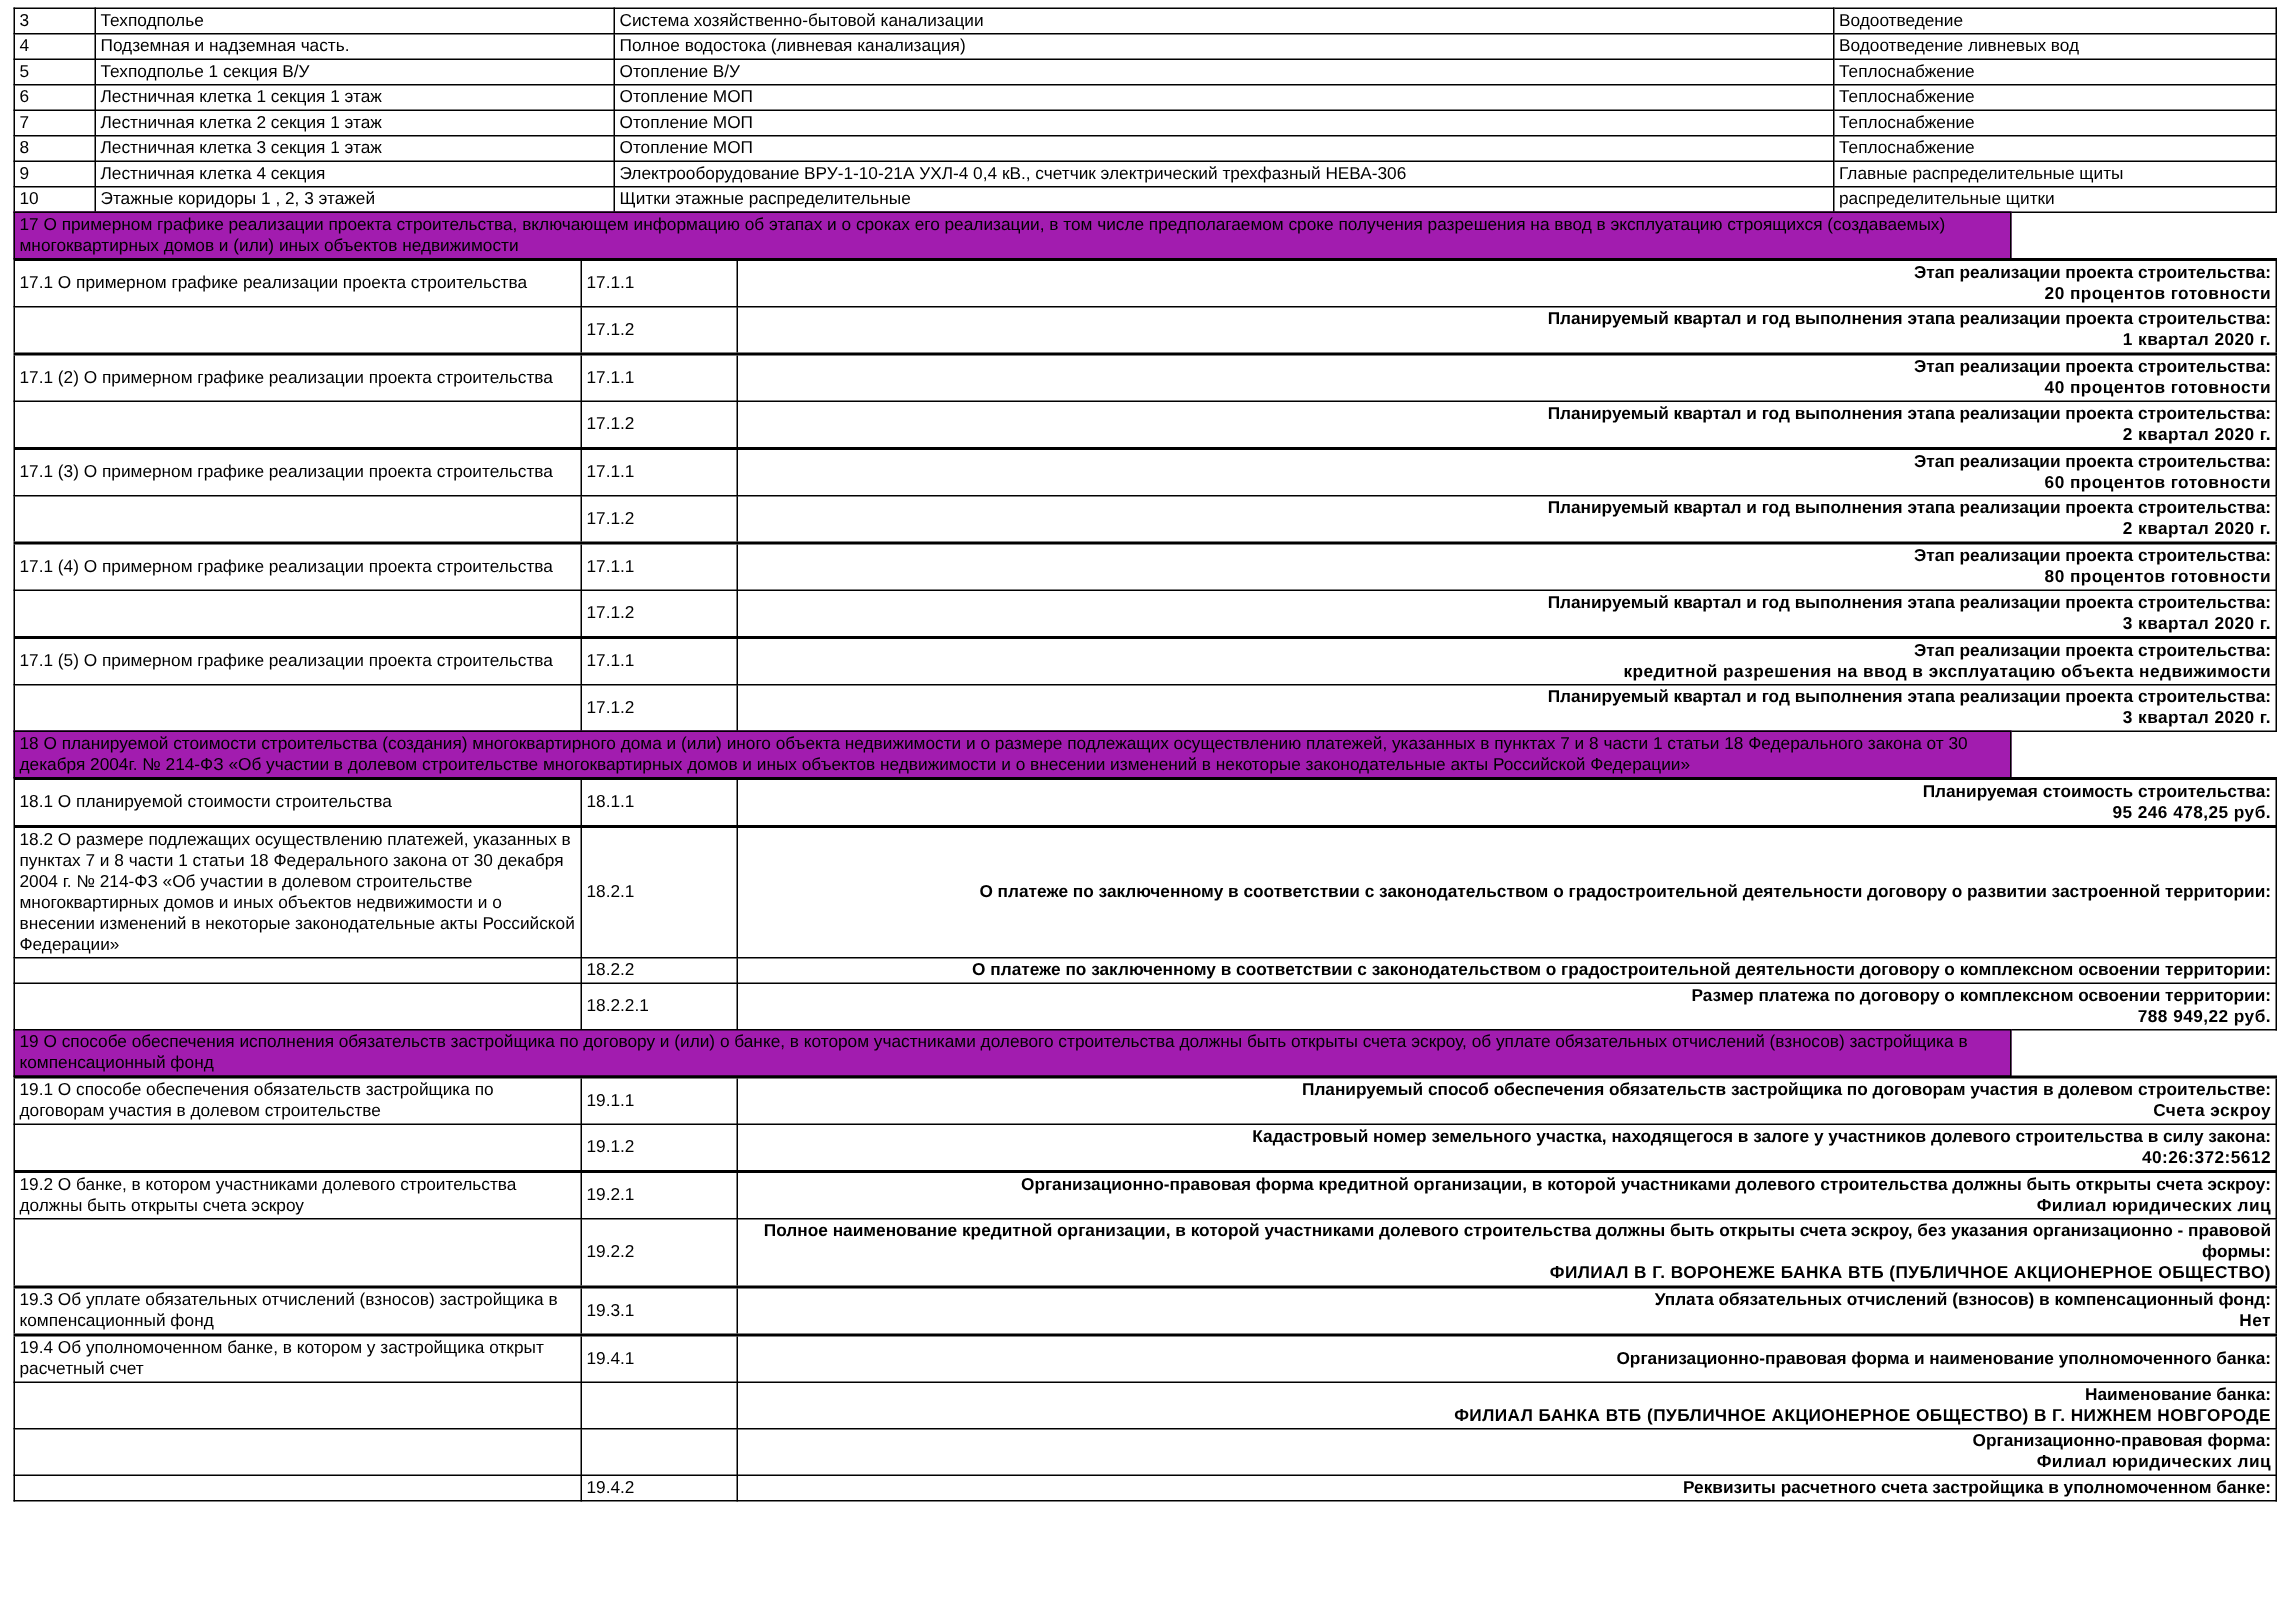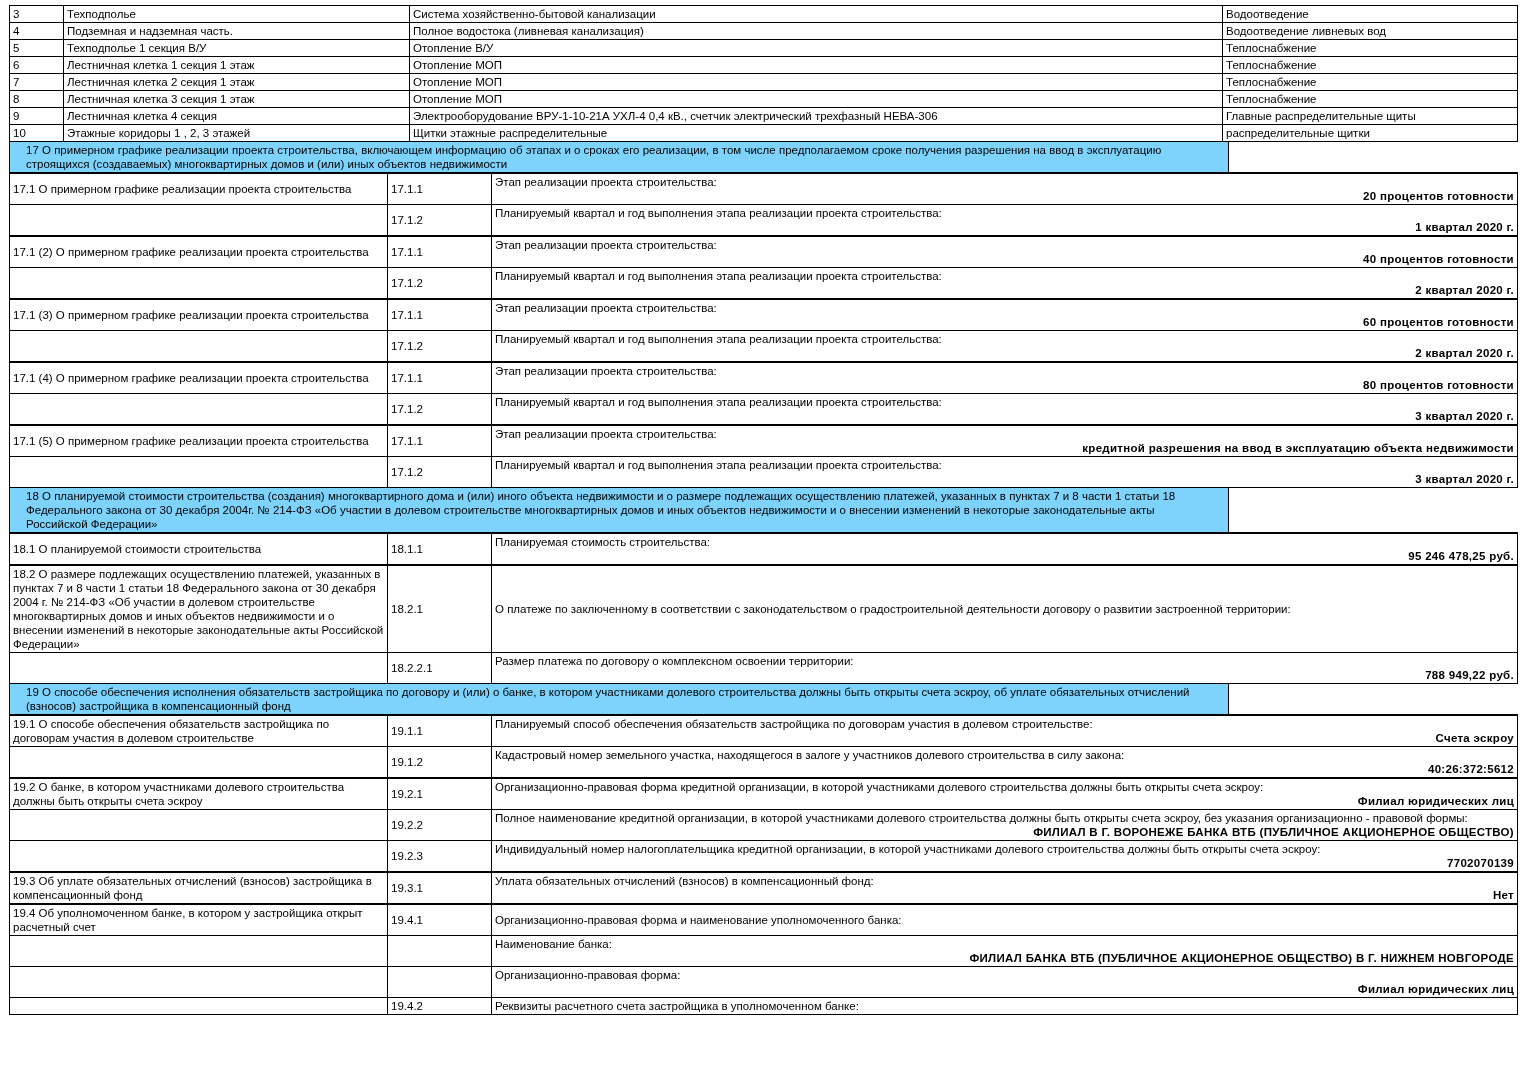--- a/index.html
+++ b/index.html
@@ -29,29 +29,29 @@
     margin-top: -1px;
   }
   td {
     border: 1px solid #000000;
     padding: 1px 3px;
     vertical-align: middle;
     overflow: hidden;
     word-wrap: break-word;
   }
   .sec-header {
-    width: 1220px;
+    width: 1332px;
     box-sizing: border-box;
     border: 1px solid #000000;
-    padding: 1px 16px;
-    background: #7dd3fc;
+    padding: 1px 3px;
+    background: #a21caf;
   }
   tr.item-start td { border-top-width: 2px; }
   .c-code { vertical-align: middle; }
-  .lbl { font-weight: normal; }
+  .lbl { font-weight: bold; text-align: right; }
   .val { font-weight: bold; letter-spacing: 0.3px; text-align: right; }
   .u-num, .u-part, .u-system, .u-network { white-space: nowrap; }
 </style>
 </head>
 <body>
 
 <div id="page">
   <table class="grid">
     <colgroup>
       <col style="width:54px">
@@ -219,20 +219,27 @@
           </tr>
           <tr class="item-start">
             <td class="c-title">18.2 О размере подлежащих осуществлению платежей, указанных в пунктах 7 и 8 части 1 статьи 18 Федерального закона от 30 декабря 2004 г. № 214-ФЗ «Об участии в долевом строительстве многоквартирных домов и иных объектов недвижимости и о внесении изменений в некоторые законодательные акты Российской Федерации»</td>
             <td class="c-code">18.2.1</td>
             <td class="c-content">
               <div class="lbl">О платеже по заключенному в соответствии с законодательством о градостроительной деятельности договору о развитии застроенной территории:</div>
             </td>
           </tr>
           <tr>
             <td class="c-title"></td>
+            <td class="c-code">18.2.2</td>
+            <td class="c-content">
+              <div class="lbl">О платеже по заключенному в соответствии с законодательством о градостроительной деятельности договору о комплексном освоении территории:</div>
+            </td>
+          </tr>
+          <tr>
+            <td class="c-title"></td>
             <td class="c-code">18.2.2.1</td>
             <td class="c-content">
               <div class="lbl">Размер платежа по договору о комплексном освоении территории:</div>
               <div class="val">788 949,22 руб.</div>
             </td>
           </tr>
         </tbody>
       </table>
       <div class="sec-header">19 О способе обеспечения исполнения обязательств застройщика по договору и (или) о банке, в котором участниками долевого строительства должны быть открыты счета эскроу, об уплате обязательных отчислений (взносов) застройщика в компенсационный фонд</div>
       <table class="grid sec-table">
@@ -267,28 +274,20 @@
             </td>
           </tr>
           <tr>
             <td class="c-title"></td>
             <td class="c-code">19.2.2</td>
             <td class="c-content">
               <div class="lbl">Полное наименование кредитной организации, в которой участниками долевого строительства должны быть открыты счета эскроу, без указания организационно - правовой формы:</div>
               <div class="val">ФИЛИАЛ В Г. ВОРОНЕЖЕ БАНКА ВТБ (ПУБЛИЧНОЕ АКЦИОНЕРНОЕ ОБЩЕСТВО)</div>
             </td>
           </tr>
-          <tr>
-            <td class="c-title"></td>
-            <td class="c-code">19.2.3</td>
-            <td class="c-content">
-              <div class="lbl">Индивидуальный номер налогоплательщика кредитной организации, в которой участниками долевого строительства должны быть открыты счета эскроу:</div>
-              <div class="val">7702070139</div>
-            </td>
-          </tr>
           <tr class="item-start">
             <td class="c-title">19.3 Об уплате обязательных отчислений (взносов) застройщика в компенсационный фонд</td>
             <td class="c-code">19.3.1</td>
             <td class="c-content">
               <div class="lbl">Уплата обязательных отчислений (взносов) в компенсационный фонд:</div>
               <div class="val">Нет</div>
             </td>
           </tr>
           <tr class="item-start">
             <td class="c-title">19.4 Об уполномоченном банке, в котором у застройщика открыт расчетный счет</td>

